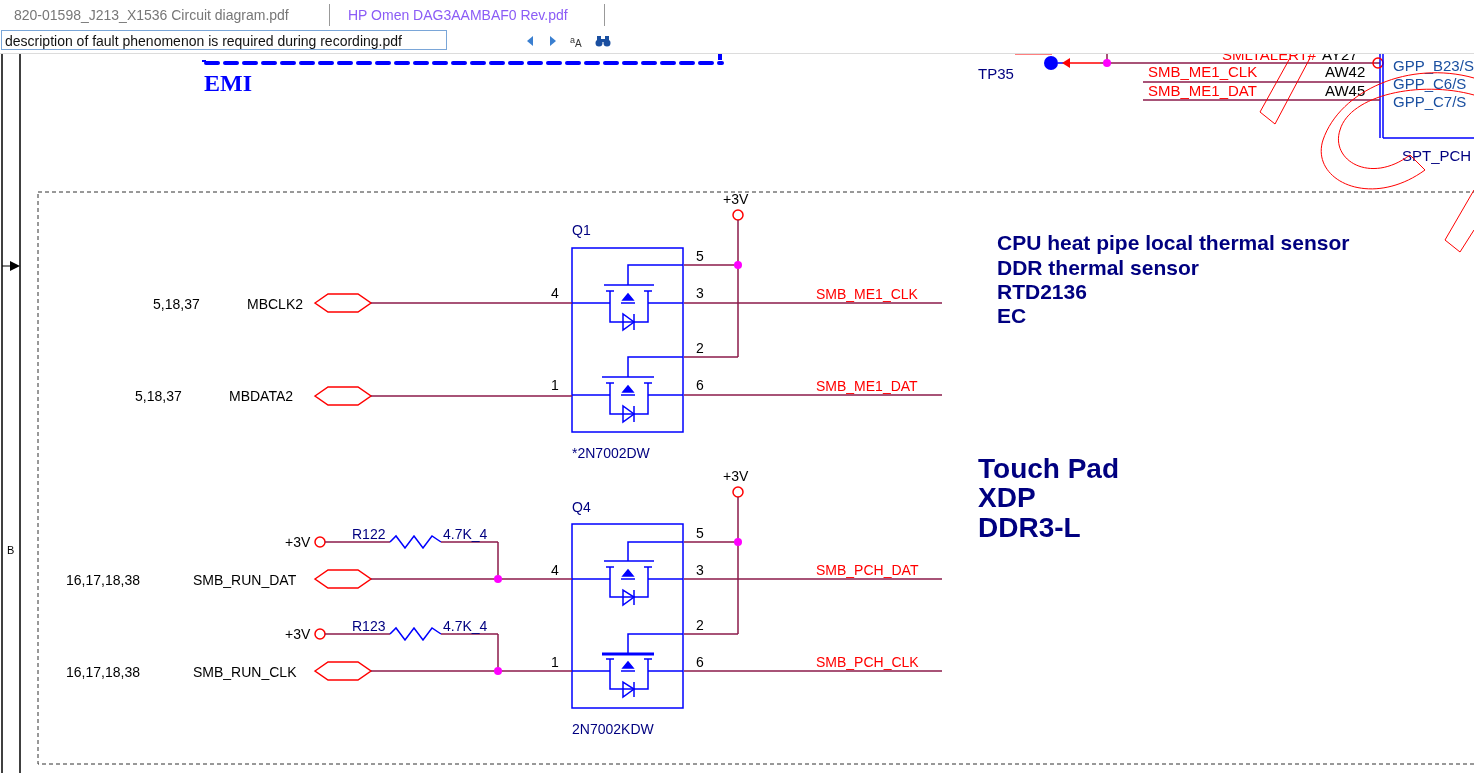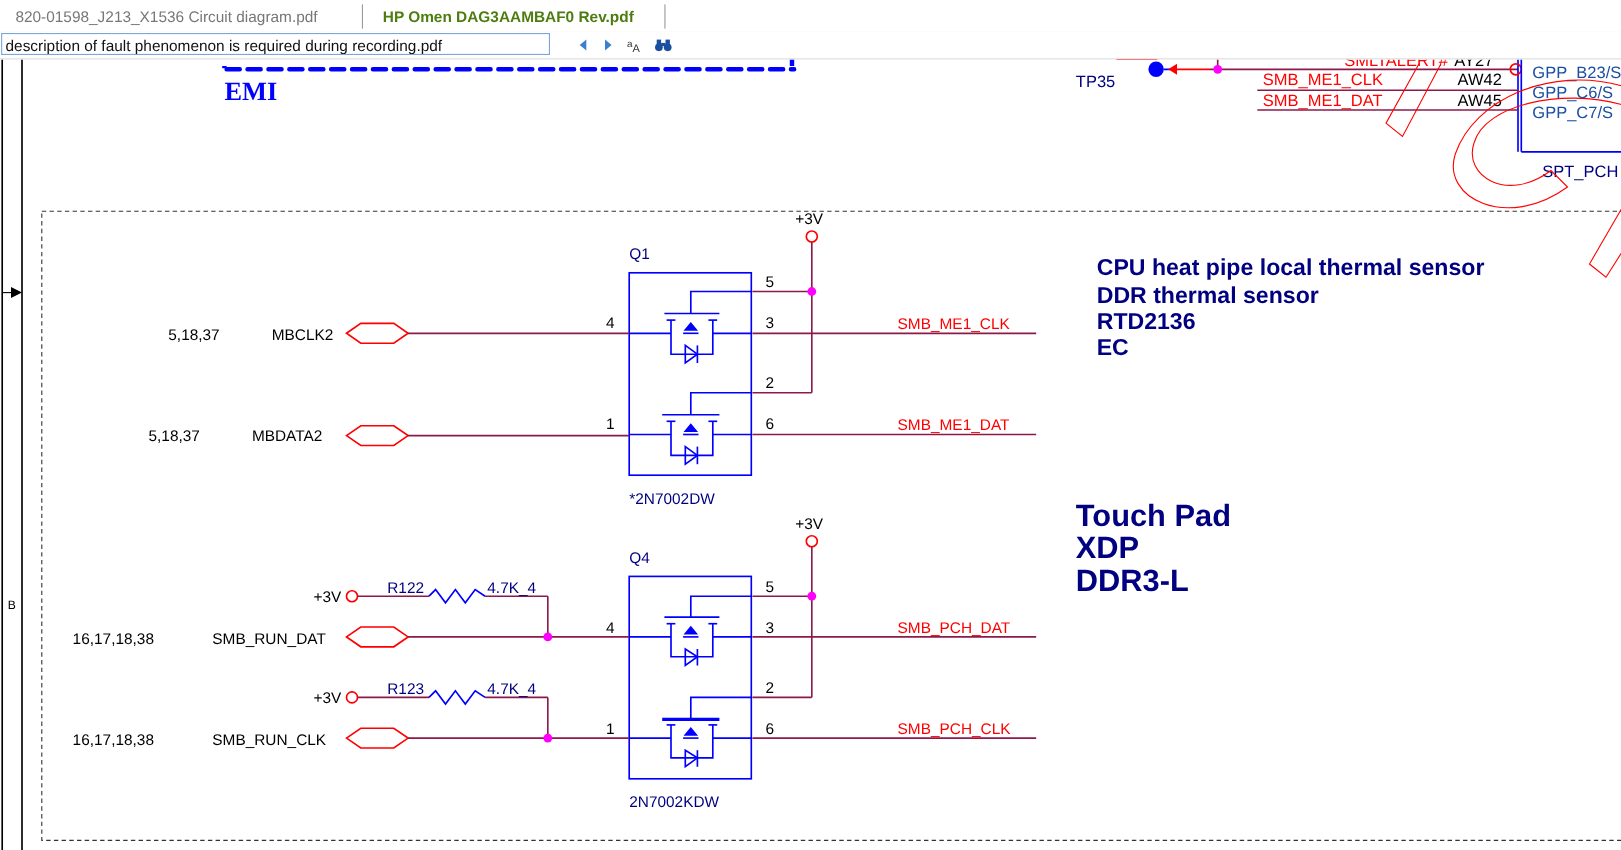--- a/index.html
+++ b/index.html
@@ -1,23 +1,23 @@
 <!DOCTYPE html>
 <html><head>
 <meta charset="utf-8">
 <style>
   html,body{margin:0;padding:0;}
   body{width:1474px;height:773px;overflow:hidden;background:#fff;position:relative;font-family:"Liberation Sans",sans-serif;}
   .tabbar{position:absolute;left:0;top:0;width:1474px;height:29px;background:#fff;border-bottom:1px solid #e3e3e3;}
   .tab{position:absolute;top:0;height:29px;line-height:30px;font-size:14px;padding:0 12px;white-space:nowrap;}
   .tab.inactive{left:2px;color:#777;}
-  .tab.active{left:336px;color:#4d7c0f;font-weight:bold;}
+  .tab.active{left:336px;color:#8b5cf6;font-weight:normal;}
   .tab-sep{position:absolute;top:4px;width:1px;height:22px;background:#999;}
   .toolbar{position:absolute;left:0;top:29px;width:1474px;height:24px;background:#fff;border-bottom:1px solid #dcdcdc;}
-  .filename-box{position:absolute;left:1px;top:1px;width:499px;height:20px;border:1px solid #7aa6d8;font-size:14px;line-height:20px;padding-left:3px;color:#111;white-space:nowrap;overflow:hidden;box-sizing:border-box;}
+  .filename-box{position:absolute;left:1px;top:1px;width:446px;height:20px;border:1px solid #7aa6d8;font-size:14px;line-height:20px;padding-left:3px;color:#111;white-space:nowrap;overflow:hidden;box-sizing:border-box;}
   .tbtn{position:absolute;top:3px;height:18px;width:16px;display:flex;align-items:center;justify-content:center;cursor:pointer;}
   .canvas{position:absolute;left:0;top:54px;width:1474px;height:719px;}
   svg text{font-family:"Liberation Sans",sans-serif;}
 </style>
 </head>
 <body>
 
 <div class="tabbar">
   <div class="tab inactive">820-01598_J213_X1536 Circuit diagram.pdf</div>
   <div class="tab-sep" style="left:329px"></div>

